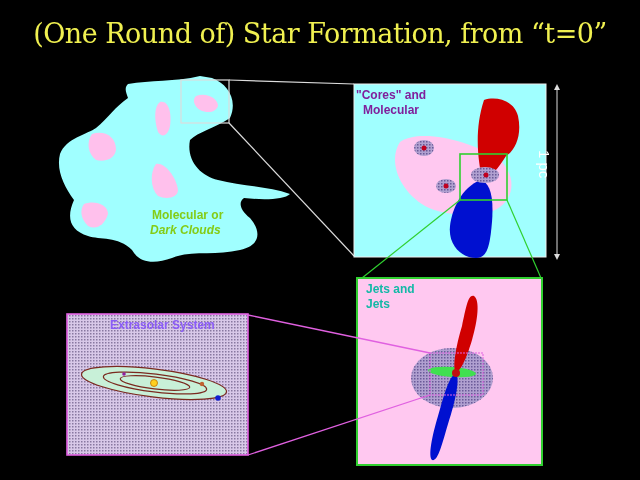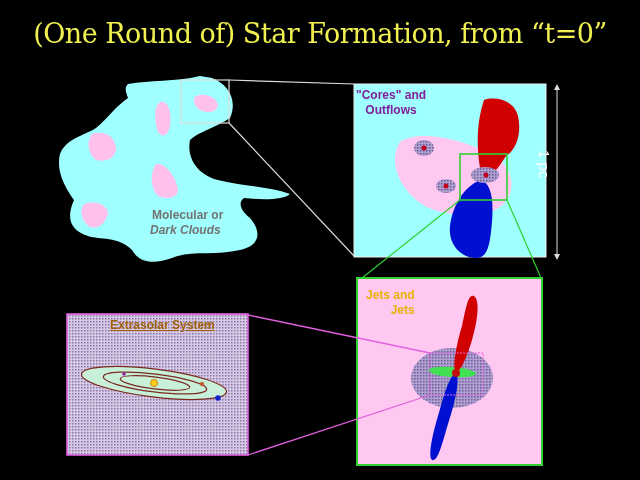--- a/index.html
+++ b/index.html
@@ -80,30 +80,30 @@
     <ellipse cx="154" cy="383" rx="73" ry="14" fill="#c8f0d8" stroke="#7a2a20" stroke-width="1.2" transform="rotate(7 154 383)"></ellipse>
     <ellipse cx="155" cy="383" rx="52" ry="9" fill="none" stroke="#7a2a20" stroke-width="1.2" transform="rotate(7 155 383)"></ellipse>
     <ellipse cx="155" cy="383" rx="35" ry="6" fill="none" stroke="#7a2a20" stroke-width="1.2" transform="rotate(7 155 383)"></ellipse>
     <circle cx="154" cy="383" r="3.5" fill="#ffd020" stroke="#c07000" stroke-width="0.8"></circle>
     <circle cx="124" cy="374" r="1.8" fill="#9020a0"></circle>
     <circle cx="202" cy="384" r="2.2" fill="#c06030"></circle>
     <circle cx="218" cy="398" r="2.8" fill="#1020d0"></circle>
   </g>
 </svg>
 
-<div class="lbl" style="left:152px;top:208px;color:#737373;">
+<div class="lbl" style="left:152px;top:208px;color:#84cc16;">
   <div>Molecular or</div>
   <div style="margin-left:-2px;font-style:italic;">Dark Clouds</div>
 </div>
 
 <div class="lbl" style="left:356px;top:88px;color:#80209c;text-align:center;">
   <div>"Cores" and</div>
-  <div>Outflows</div>
+  <div>Molecular</div>
 </div>
 
-<div class="lbl" style="left:366px;top:288px;color:#eab308;text-align:right;">
+<div class="lbl" style="left:366px;top:282px;color:#14b8a6;text-align:left;">
   <div>Jets and</div>
   <div>Jets</div>
 </div>
 
-<div class="lbl" style="left:110px;top:318px;color:#a16207;text-decoration:underline;">Extrasolar System</div>
+<div class="lbl" style="left:110px;top:318px;color:#8b5cf6;">Extrasolar System</div>
 
 <div class="pc-label">1 pc</div>
 
 </body></html>

